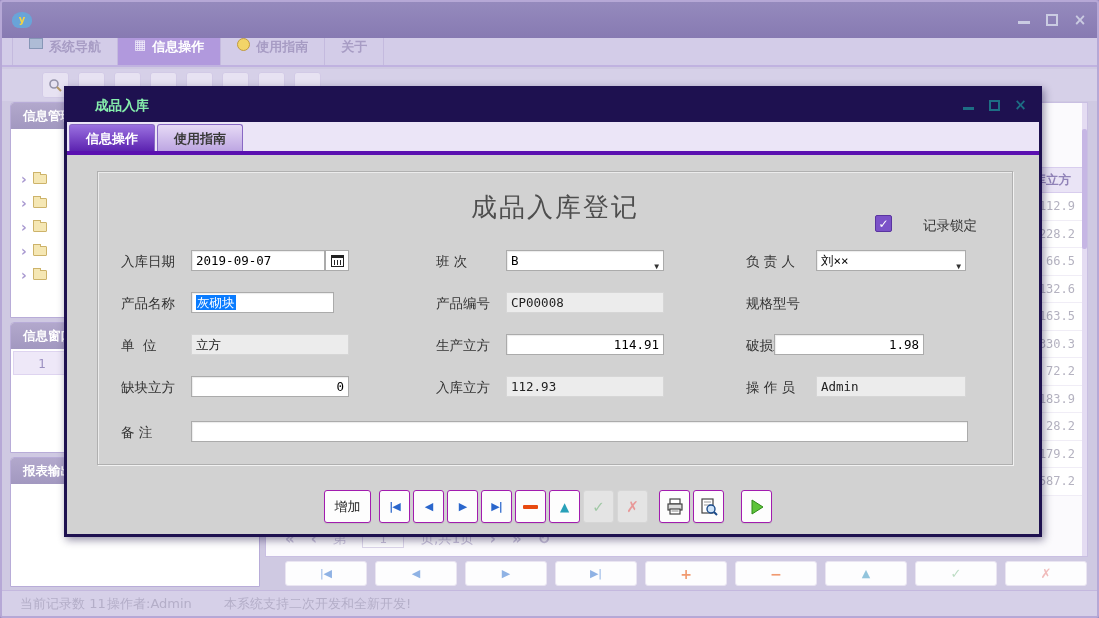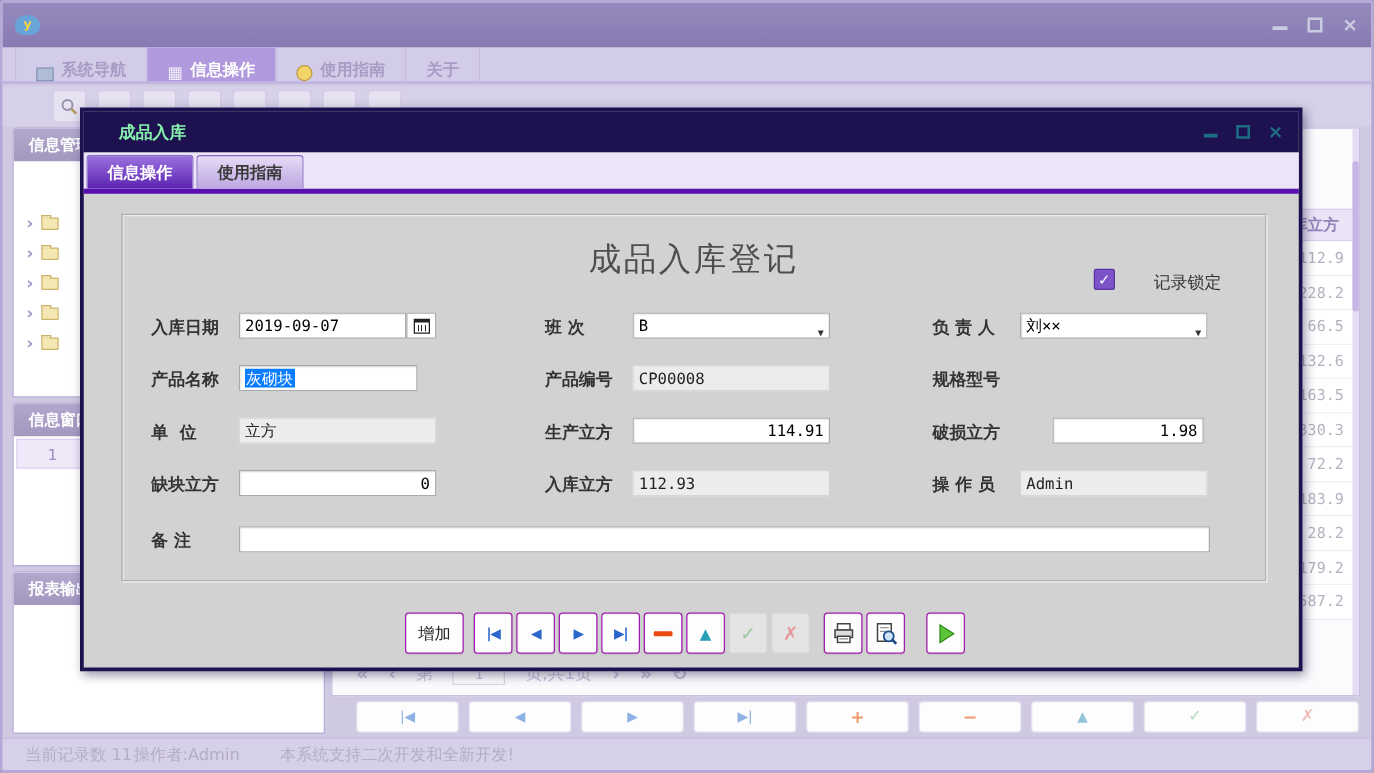--- a/index.html
+++ b/index.html
@@ -15,21 +15,21 @@
   .app-title { color:#fff; font-weight:bold; font-size:13.5px; }
   .win-controls { margin-left:auto; display:flex; gap:14px; align-items:center; }
   .wc { width:14px; height:14px; position:relative; cursor:pointer; opacity:.75; }
   .wc-min::after { content:""; position:absolute; left:1px; right:1px; bottom:3px; height:3px; background:#dfe4f0; }
   .wc-max::after { content:""; position:absolute; inset:1px; border:2px solid #dfe4f0; }
   .wc-close { color:#dfe4f0; font-size:15px; font-weight:bold; line-height:14px; text-align:center; }
 
   
   .menubar { position:absolute; left:0; top:36px; right:0; height:29px; background:#d3cce8;
              border-bottom:2px solid #c0b2e0; display:flex; align-items:stretch; padding-left:10px; }
-  .menu-tab { display:flex; align-items:flex-end; gap:6px; padding:0 16px; font-size:13px; font-weight:bold;
+  .menu-tab { display:flex; align-items:flex-start; gap:6px; padding:0 16px; font-size:13px; font-weight:bold;
               color:#a79cc4; border-right:1px solid #c4bade; cursor:pointer; }
   .menu-tab:first-child { border-left:1px solid #c4bade; }
   .menu-tab.active { background:#b199dd; color:#fff; }
   .mi-window { width:14px; height:11px; background:#aebcd6; border:1px solid #8696b6; }
   .mi-grid { color:#f0ecfa; font-size:13px; line-height:13px; }
   .mi-clock { width:13px; height:13px; border-radius:50%; background:#f2d468; border:1px solid #c09a40; }
 
   
   .bg-toolbar { position:absolute; left:0; top:67px; right:0; height:32px; background:#d6d0e8; display:flex; gap:9px; padding:3px 0 0 40px; }
   .bg-tool-btn { width:27px; height:26px; background:#eae6f4; border:1px solid #d2cae6; border-radius:3px;
@@ -98,21 +98,21 @@
   .modal-body { position:relative; height:379px; }
 
   .form-panel { position:absolute; left:30px; top:16px; width:916px; height:294px;
                 border:1px solid #b0b0b0; box-shadow:inset 1px 1px 0 #ececec, 1px 1px 0 #f2f2f2; }
   .form-title { position:absolute; left:0; right:0; top:18px; text-align:center; font-size:26px;
                 color:#4e4e4e; letter-spacing:2px; }
   .lock-box { position:absolute; left:777px; top:43px; width:17px; height:17px; background:#7b52c8;
               border:1px solid #5a34a0; border-radius:2px; color:#fff; font-size:12px; line-height:16px; text-align:center; cursor:pointer; }
   .lock-label { position:absolute; left:825px; top:45px; font-size:13.5px; color:#333; }
 
-  .f-label { position:absolute; font-size:13.5px; color:#333; white-space:pre;font-weight:bold; }
+  .f-label { position:absolute; font-size:13.5px; color:#333; white-space:pre; }
   .f-field { position:absolute; height:21px; background:#fff; border:1px solid #ababab;
              box-shadow:inset 1px 1px 1px rgba(0,0,0,.08); font-family:"DejaVu Sans Mono",monospace;
              font-size:12.5px; line-height:19px; padding:0 4px; white-space:nowrap; overflow:hidden; }
   .f-field.readonly { background:#ececec; border-color:#d6d6d6; box-shadow:none; color:#222; }
   .f-field.num { text-align:right; }
   .combo-arrow { position:absolute; right:4px; top:6px; font-size:8px; color:#333; }
   .sel-text { background:#0a7cff; color:#fff; padding:0 1px; }
   .cal-btn { position:absolute; width:24px; height:21px; background:#fff; border:1px solid #ababab;
              display:flex; align-items:center; justify-content:center; cursor:pointer; }
   .cal-icon { width:13px; height:12px; border:1.5px solid #222; border-top:3.5px solid #222; position:relative; }
@@ -355,21 +355,21 @@
 
         <div class="f-label" style="left:648px; top:123px;">规格型号</div>
 
         <div class="f-label" style="left:23px; top:165px;">单  位</div>
         <div class="f-field readonly" style="left:93px; top:162px; width:158px;">立方</div>
 
         <div class="f-label" style="left:338px; top:165px;">生产立方</div>
         <div class="f-field num" style="left:408px; top:162px; width:158px;">114.91</div>
 
         <div class="f-label" style="left:648px; top:165px;">破损立方</div>
-        <div class="f-field num" style="left:744px; top:162px; width:121px;">1.98</div>
+        <div class="f-field num" style="left:676px; top:162px; width:150px;">1.98</div>
 
         <div class="f-label" style="left:23px; top:207px;">缺块立方</div>
         <div class="f-field num" style="left:93px; top:204px; width:158px;">0</div>
 
         <div class="f-label" style="left:338px; top:207px;">入库立方</div>
         <div class="f-field readonly" style="left:408px; top:204px; width:158px;">112.93</div>
 
         <div class="f-label" style="left:648px; top:207px;">操 作 员</div>
         <div class="f-field readonly" style="left:718px; top:204px; width:150px;">Admin</div>
 

